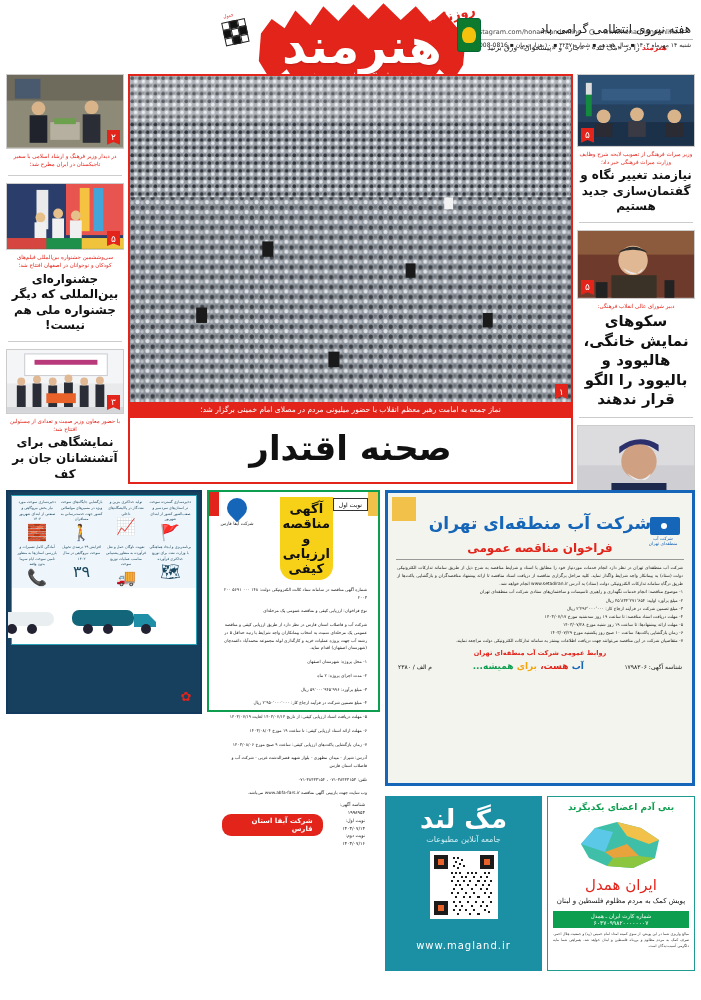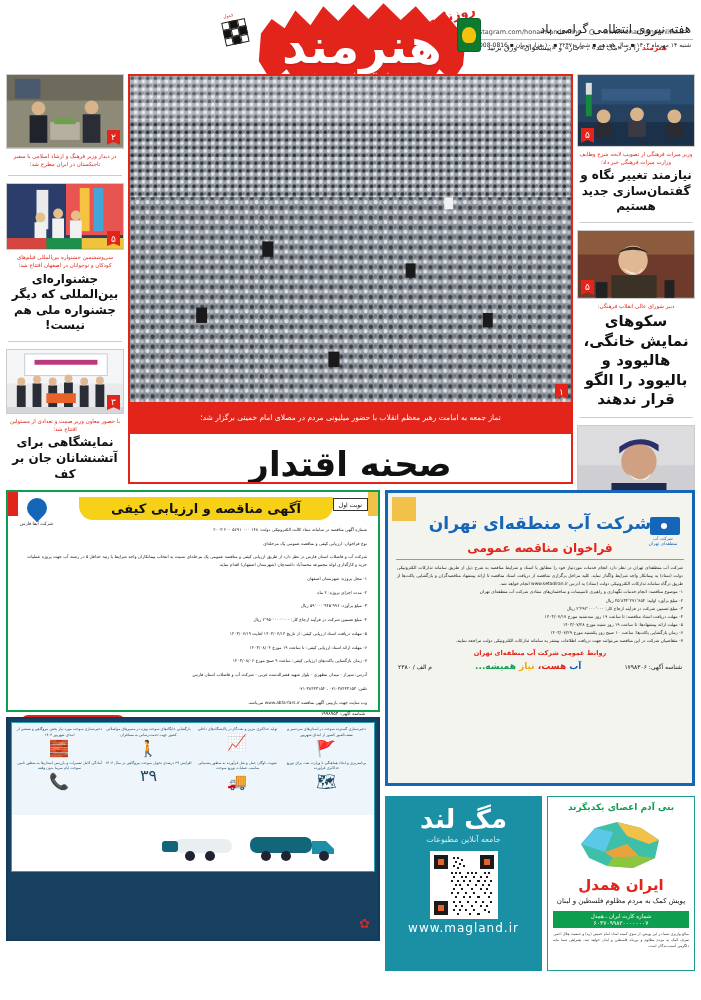--- a/index.html
+++ b/index.html
@@ -81,28 +81,28 @@
   .story-sep { border-top:1px solid #ccc; margin:4px 2px; }
 
   .black-band { background:#111; color:#fff; padding:5px 4px; text-align:center; }
   .black-band .headline { color:#fff; }
 
   
   .lead-photo { width:100%; height:326px; position:relative; overflow:hidden; background:#9aa2ab; }
   .crowd { position:absolute; inset:0; }
   .lead-caption {
     background:#e2241b; color:#fff; font-size:7.5px; text-align:center;
-    padding:11px 4px; line-height:1.3;
+    padding:3px 4px; line-height:1.3;
   }
   .lead-title { font-size:34px; font-weight:bold; text-align:center; color:#111; padding:10px 6px 12px; letter-spacing:1px; }
 
   
   .ads { display:flex; gap:5px; margin-top:6px; height:auto; }
   .ad-col-left { width:310px; display:flex; flex-direction:column; gap:5px; }
-  .ad-col-right { flex:1; display:flex; flex-direction:column; gap:5px; }
+  .ad-col-right { flex:1; display:flex; gap:5px; }
 
   .ad-water { border:3px solid #1565b8; background:#f4f4ee; padding:6px; position:relative; height:296px; }
   .ad-water::before { content:""; position:absolute; left:4px; top:4px; width:24px;height:24px;background:#f2c14a; }
   .ad-water .wtitle { font-size:17px; font-weight:bold; color:#1565b8; text-align:center; margin-top:14px; letter-spacing:-0.5px;}
   .ad-water .wlogo { position:absolute; right:12px; top:24px; width:34px; }
   .ad-water .wlogo .box { width:30px;height:18px;background:#1565b8;border-radius:2px; position:relative;}
   .ad-water .wlogo .box::after{content:"";position:absolute;left:11px;top:6px;width:6px;height:6px;background:#fff;border-radius:50%;}
   .ad-water .wlogo .cap { font-size:4.5px; color:#1565b8; text-align:center; margin-top:1px; }
   .ad-water .wsub { font-size:12px; color:#e2241b; font-weight:bold; text-align:center; margin-top:8px; }
   .ad-water .wrule { border-top:1px solid #999; margin:4px 2px; }
@@ -135,31 +135,31 @@
   .fuel-cell { font-size:3.6px; color:#19465f; text-align:center; line-height:1.6; }
   .fuel-ico { font-size:16px; line-height:1; margin-top:2px; }
   .fuel-title { color:#fff; font-size:15px; font-weight:bold; text-align:center; line-height:1.5; padding:8px 6px 6px; }
   .fuel-logo { position:absolute; right:8px; bottom:8px; color:#e2241b; font-size:13px; }
   .truck { position:absolute; bottom:6px; right:20px; }
 
   .ad-bottom-row { display:flex; gap:5px; margin-top:5px; }
   .ad-iran { width:148px; border:1px solid #1e9c8f; background:#fff; padding:5px; text-align:center; height:175px;}
   .ad-iran .ti { font-size:9px; color:#0d9e4f; font-weight:bold; }
   .ad-iran .map { height:62px; position:relative; margin-top:2px;}
-  .ad-iran .h2 { font-size:15px; font-weight:bold; color:#e2241b; }
+  .ad-iran .h2 { font-size:15px; font-weight:normal; color:#e2241b; }
   .ad-iran .h3 { font-size:7px; color:#111; line-height:1.6; margin-top:2px;}
   .ad-iran .acct { background:#0d9e4f; color:#fff; font-size:5.5px; padding:2px; margin-top:4px; }
   .ad-iran .acct .num { letter-spacing:1px; font-size:6px; }
   .ad-iran .fine { font-size:3.6px; color:#333; line-height:1.7; margin-top:3px; text-align:justify; }
 
   .ad-mag { flex:1; background:#1b8fa3; padding:8px; text-align:center; height:175px; position:relative;}
   .ad-mag .logo { color:#fff; font-size:26px; font-weight:bold; letter-spacing:-1px; }
   .ad-mag .slogan { color:#cfeef3; font-size:8px; letter-spacing:2px; margin-top:1px;}
   .ad-mag .qr { width:68px; height:68px; background:#fff; margin:7px auto 0; padding:4px; }
-  .ad-mag .url { color:#fff; font-size:12px; margin-top:2px; letter-spacing:1px;}
+  .ad-mag .url { color:#fff; font-size:10px; margin-top:21px; letter-spacing:1px;}
   .qr-canvas { width:100%; height:100%; }
 </style>
 </head>
 <body>
 
 <div class="page">
 
   <div class="header">
 
     <div class="hdr-left">
@@ -410,21 +410,21 @@
         <div class="wbody">۴- مهلت دریافت اسناد مناقصه: تا ساعت ۱۹ روز سه‌شنبه مورخ ۱۴۰۳/۰۷/۱۷</div>
         <div class="wbody">۵- مهلت ارائه پیشنهادها: تا ساعت ۱۹ روز شنبه مورخ ۱۴۰۳/۰۷/۲۸</div>
         <div class="wbody">۶- زمان بازگشایی پاکت‌ها: ساعت ۱۰ صبح روز یکشنبه مورخ ۱۴۰۳/۰۷/۲۹</div>
         <div class="wbody">۷- متقاضیان شرکت در این مناقصه می‌توانند جهت دریافت اطلاعات بیشتر به سامانه تدارکات الکترونیکی دولت مراجعه نمایند.</div>
         <div class="wfooter">روابط عمومی شرکت آب منطقه‌ای تهران</div>
         <div class="wmeta">
           <span>شناسه آگهی: ۱۷۹۸۳۰۶</span>
           <span class="wslogan">
             <span>آب</span>
             <span>هست،</span>
-            <span>نیاز</span>
+            <span>برای</span>
             <span>همیشه...</span>
           </span>
           <span>م الف / ۲۳۸۰</span>
         </div>
       </div>
 
       <div class="ad-bottom-row">
         <div class="ad-iran">
           <div class="ti">بنی آدم اعضای یکدیگرند</div>
           <div class="map">

